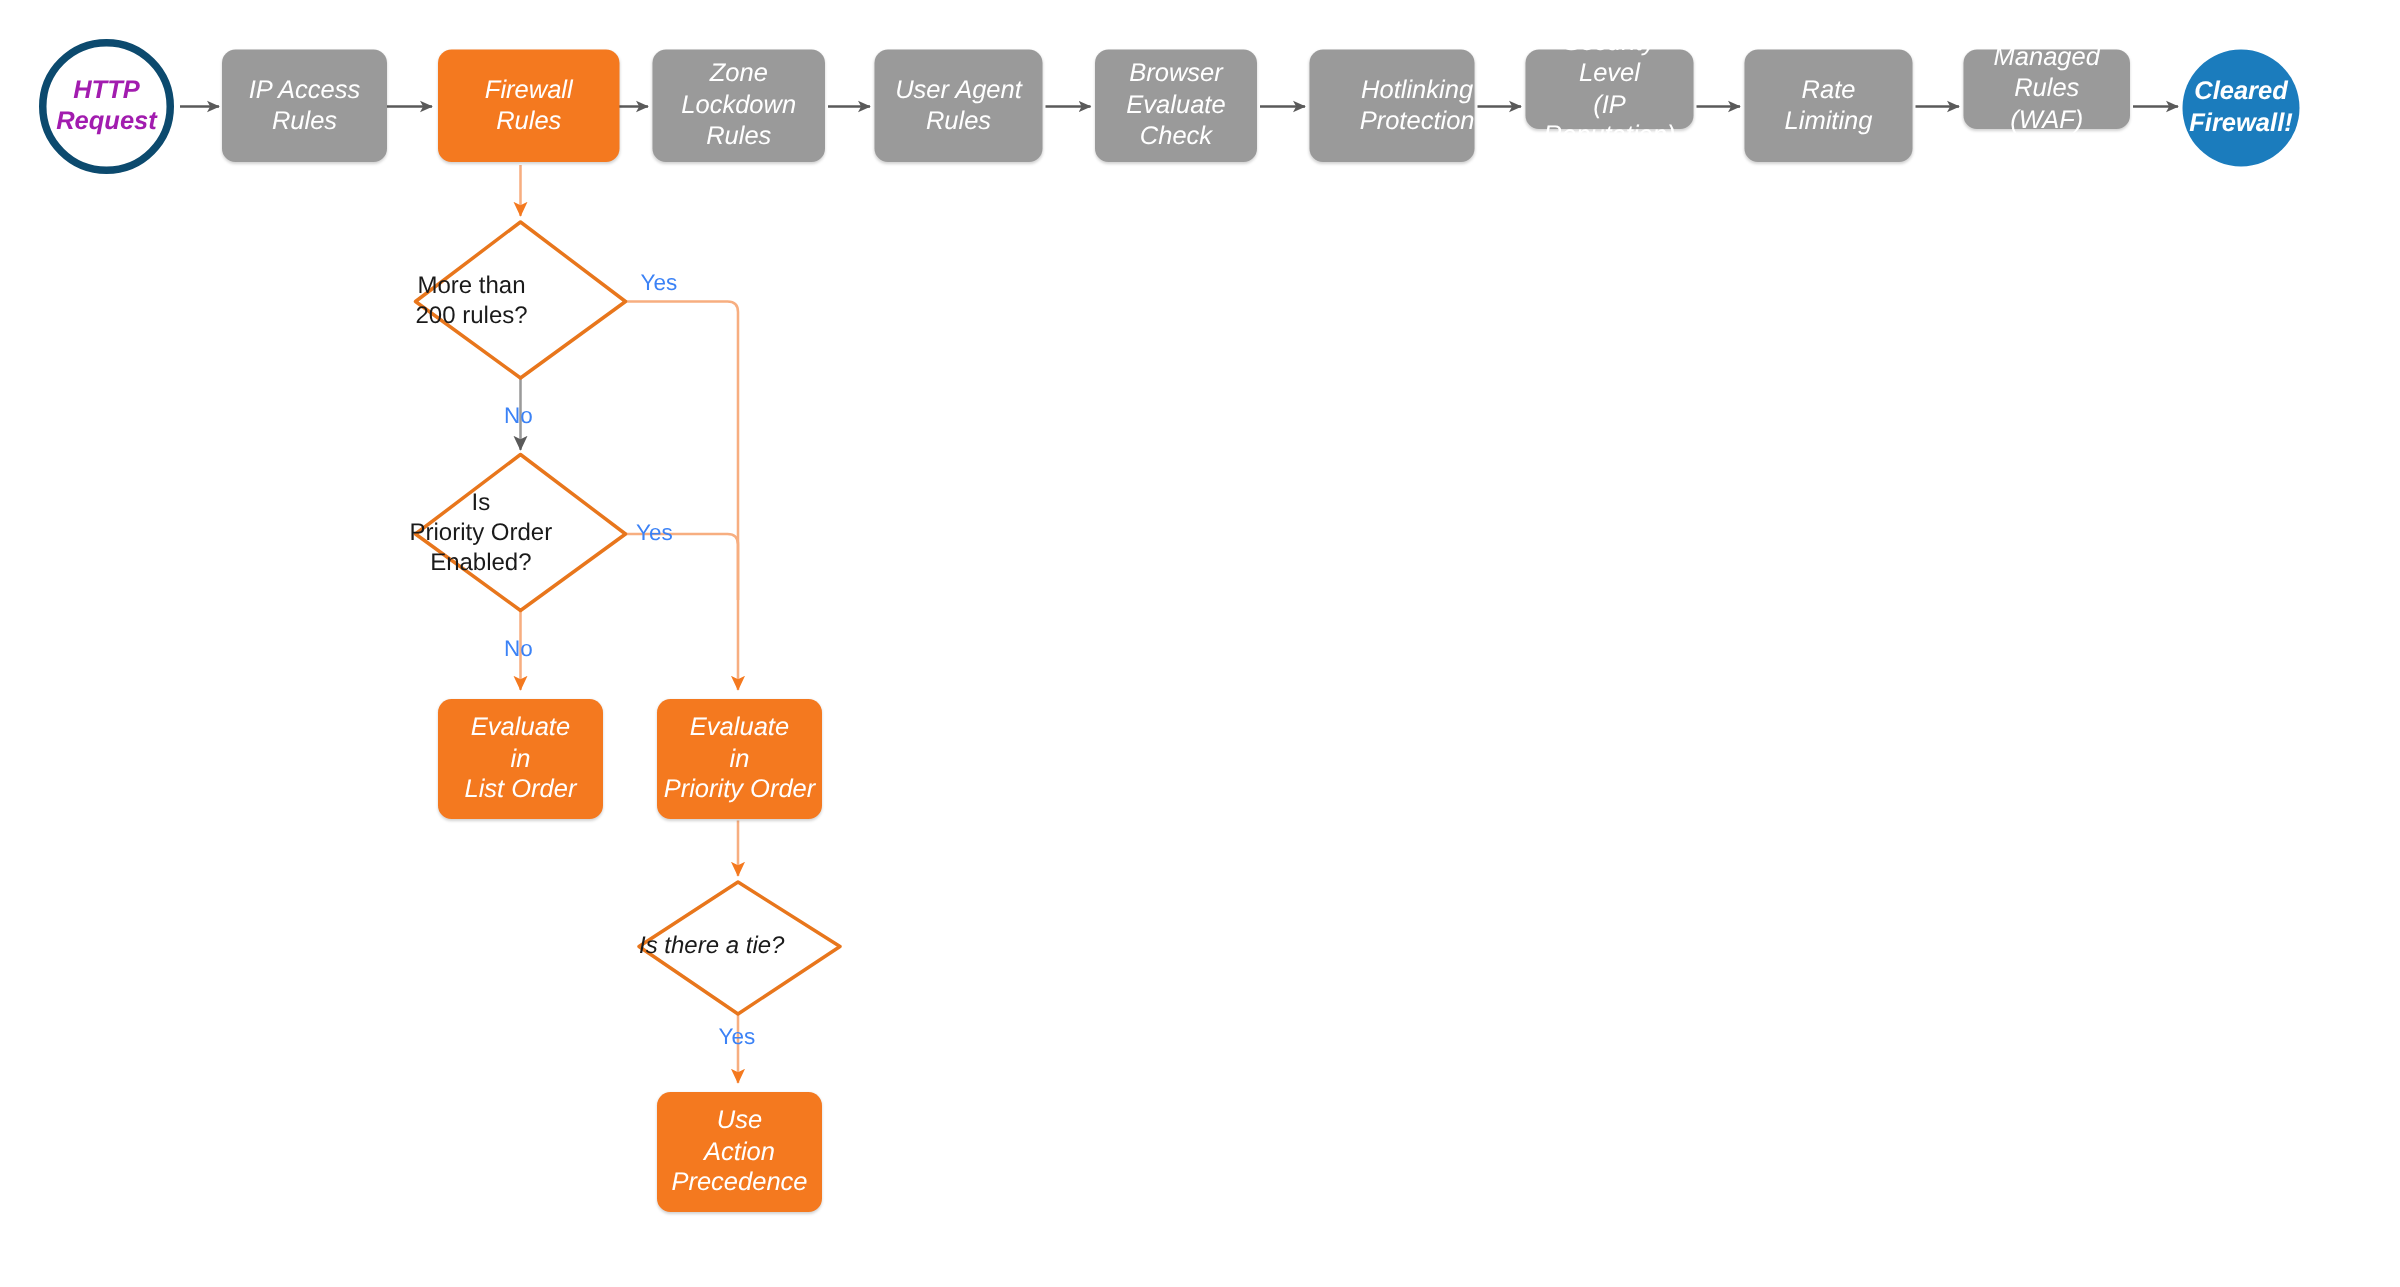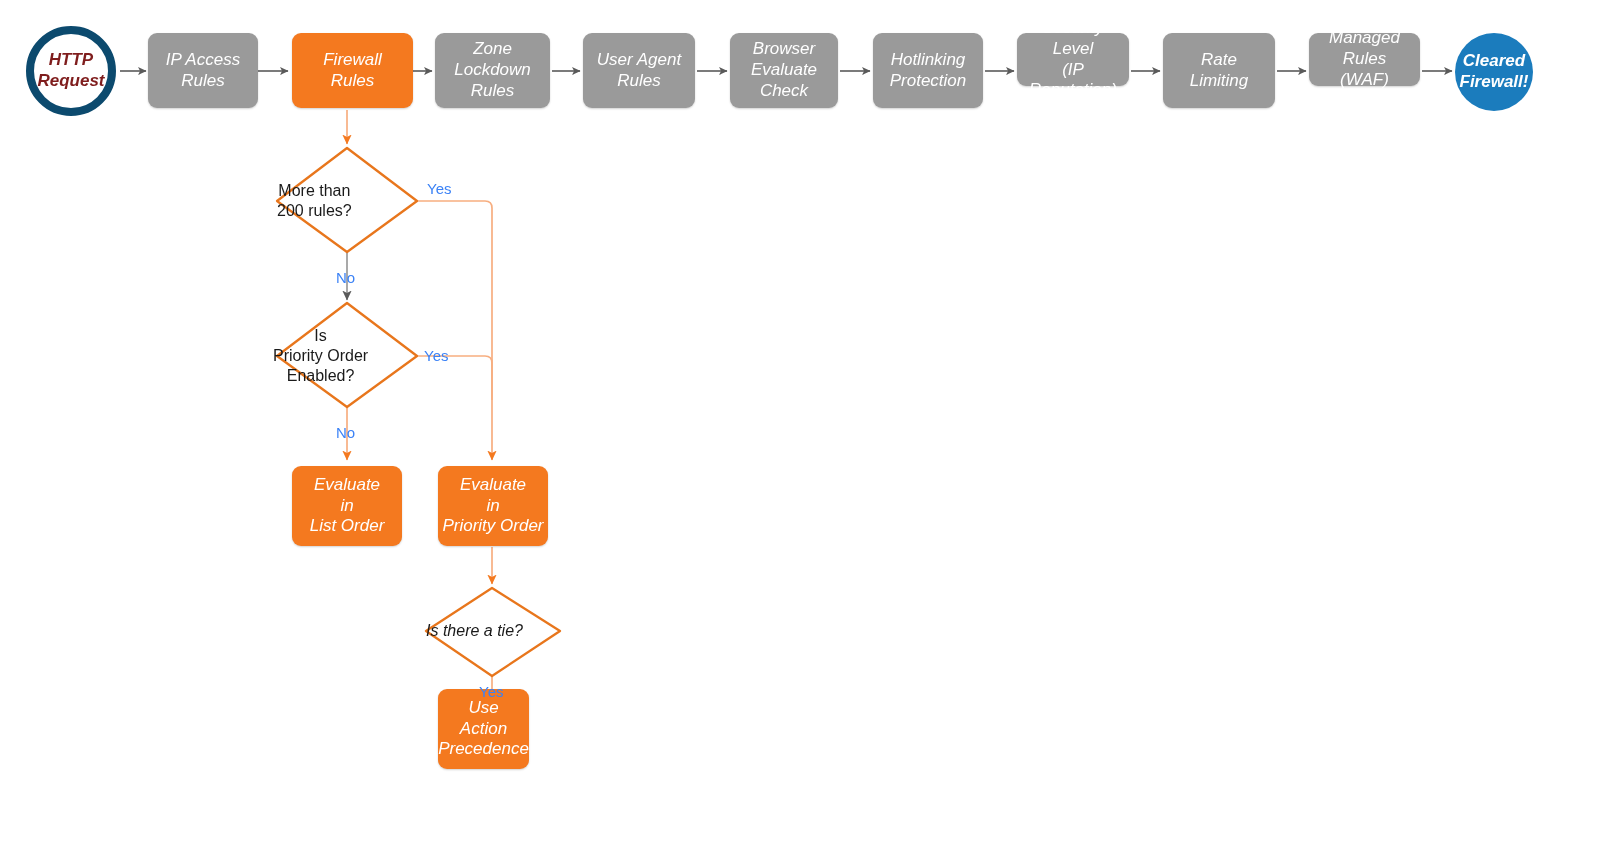--- a/index.html
+++ b/index.html
@@ -52,22 +52,22 @@
   }
   
   .circle {
     border-radius: 50%;
     font-style: italic;
     font-weight: bold;
     font-size: 17px;
   }
   .circle.outline {
     background: #ffffff;
-    border: 8px solid #0c4a6e;
-    color: #7f1d1d;
+    border: 5px solid #0c4a6e;
+    color: #a21caf;
   }
   .circle.filled {
     background: #1B7CBD;
     color: #ffffff;
   }
   
   .diamond-label {
     position: absolute;
     display: flex;
     align-items: center;
@@ -164,21 +164,21 @@
     <span>User Agent
 Rules</span>
   </div>
 
   <div class="node box gray" style="left:730px; top:33px; width:108px; height:75px;">
     <span>Browser
 Evaluate
 Check</span>
   </div>
 
-  <div class="node box gray" style="left:873px; top:33px; width:110px; height:75px;">
+  <div class="node box gray" style="left:873px; top:33px; width:110px; height:75px;justify-content:flex-end;">
     <span>Hotlinking
 Protection</span>
   </div>
 
   <div class="node box gray" style="left:1017px; top:33px; width:112px; height:53px;">
     <span>Security
 Level
 (IP Reputation)</span>
   </div>
 
@@ -218,21 +218,21 @@
 in
 List Order</span>
   </div>
 
   <div class="node box orange" style="left:438px; top:466px; width:110px; height:80px;">
     <span>Evaluate
 in
 Priority Order</span>
   </div>
 
-  <div class="node box orange" style="left:438px; top:689px; width:91px; height:80px;">
+  <div class="node box orange" style="left:438px; top:728px; width:110px; height:80px;">
     <span>Use
 Action
 Precedence</span>
   </div>
 
   <div class="edge-label" style="left:427px; top:180px;">
     <span>Yes</span>
   </div>
 
   <div class="edge-label" style="left:336px; top:269px;">

